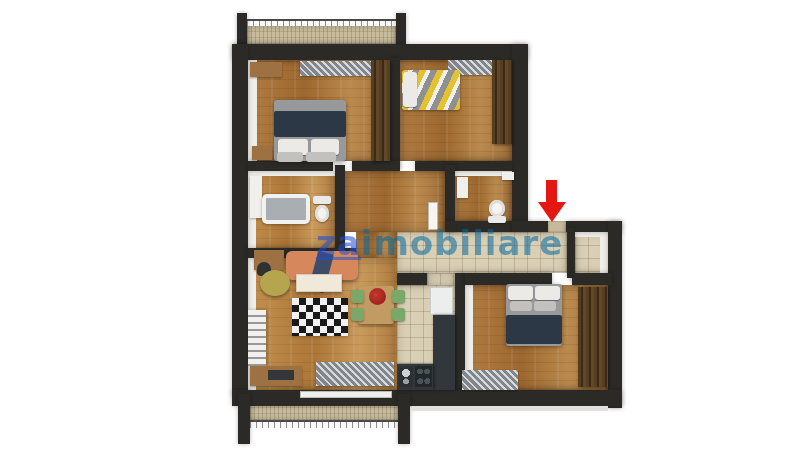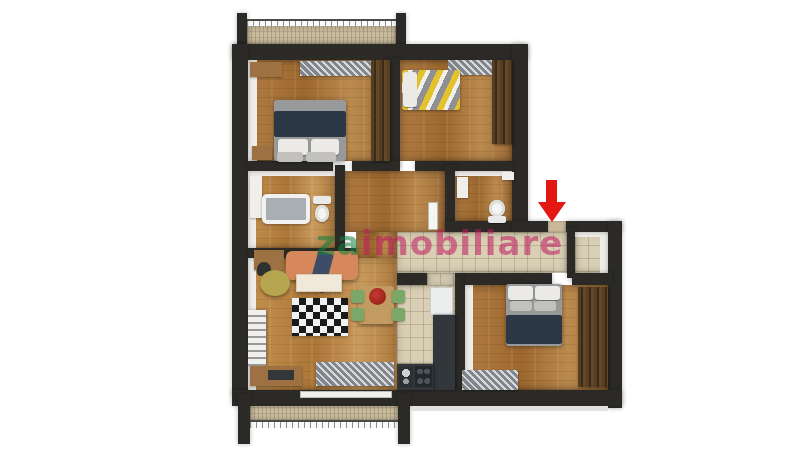--- a/index.html
+++ b/index.html
@@ -87,22 +87,22 @@
     box-shadow:inset 0 0 0 3px #dededb,0 1px 2px rgba(0,0,0,.4);}
   .toilet-tank{background:#eaeae8;border-radius:2px;box-shadow:0 1px 1px rgba(0,0,0,.35);}
   .cab-white{background:#f0efec;box-shadow:0 1px 2px rgba(0,0,0,.3);}
 
   
   .arrow-shaft{background:#e41712;}
   .arrow-head{width:0;height:0;border-left:14px solid transparent;
     border-right:14px solid transparent;border-top:20px solid #e41712;}
   .watermark{font-weight:bold;font-size:34px;letter-spacing:1px;opacity:.55;
     white-space:nowrap;pointer-events:none;}
-  .wm-prefix{color:#15803d;}
-  .wm-text{color:#be185d;}
+  .wm-prefix{color:#1d4ed8;text-decoration:underline;}
+  .wm-text{color:#0369a1;}
 </style>
 </head>
 <body>
 
 <div id="stage">
   <div class="abs railing" style="left: 247px; top: 19px; width: 149px; height: 8px;"></div>
     <div class="abs balcony-floor" style="left: 247px; top: 26px; width: 149px; height: 18px;"></div>
     <div class="abs wood" style="left: 248px; top: 60px; width: 142px; height: 101px;"></div>
     <div class="abs wood" style="left: 400px; top: 60px; width: 112px; height: 101px;"></div>
     <div class="abs wood-light" style="left: 248px; top: 171px; width: 87px; height: 77px;"></div>

